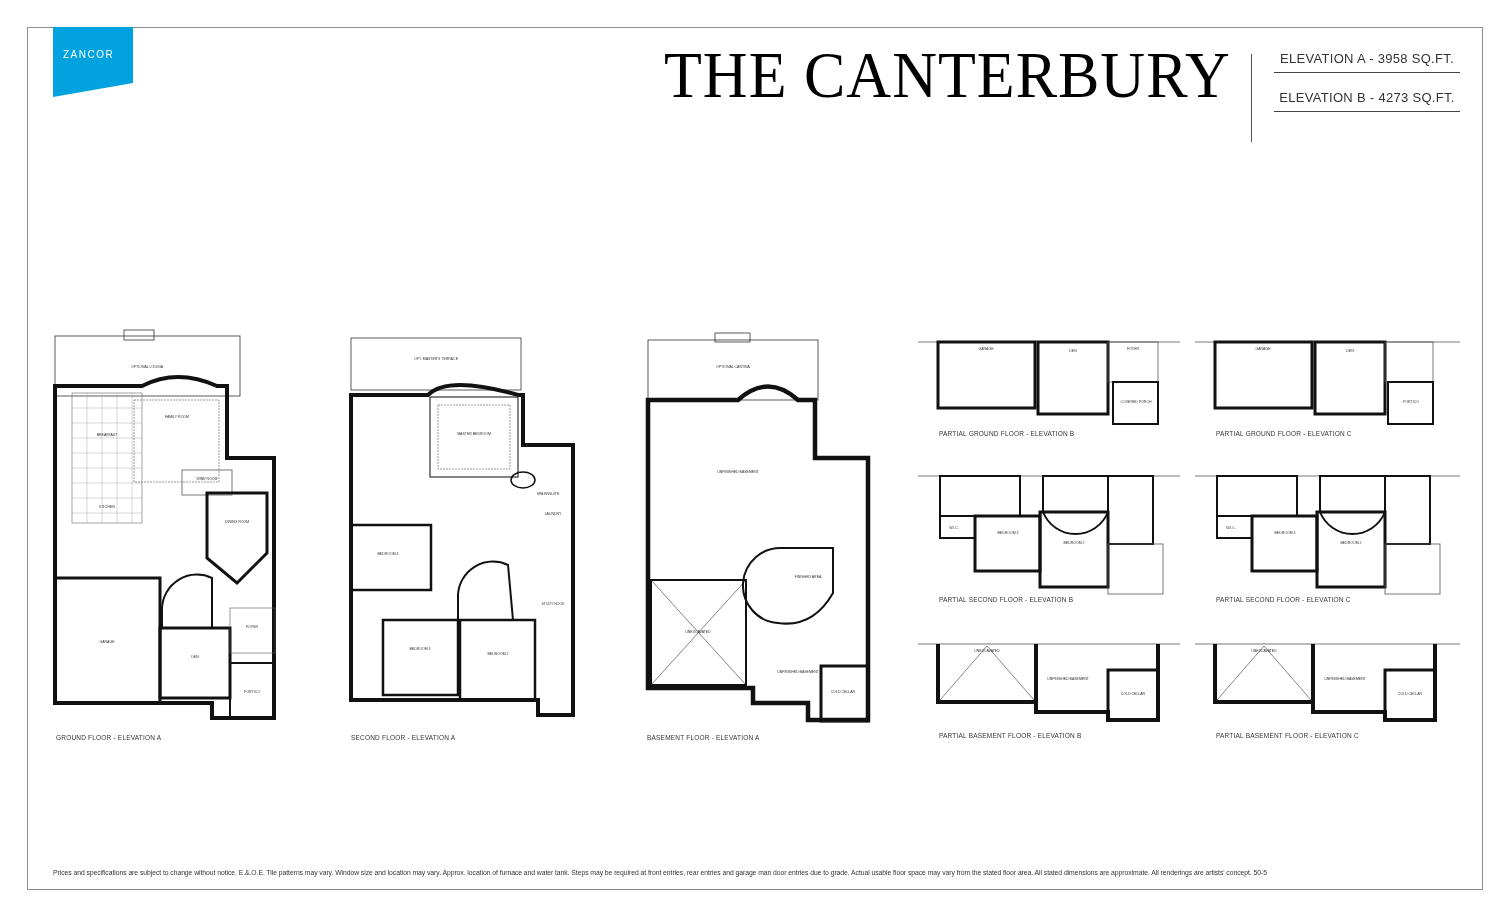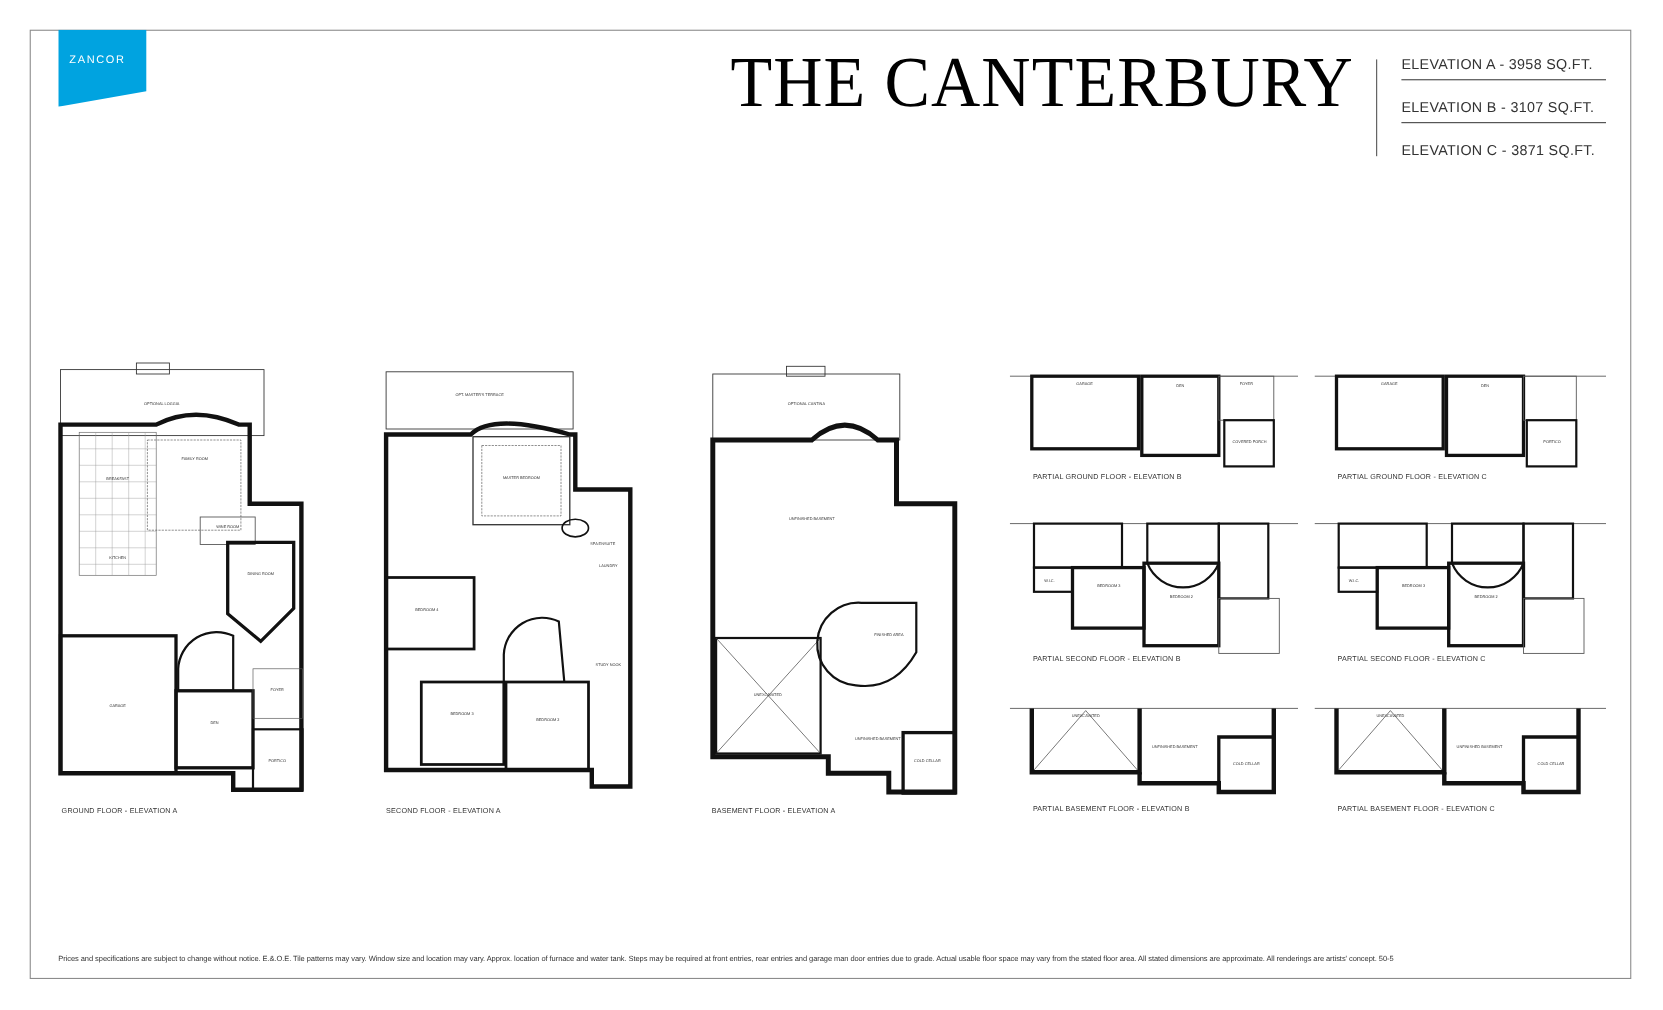--- a/index.html
+++ b/index.html
@@ -4,21 +4,21 @@
 <style>
   html,body{margin:0;padding:0;background:#fff;}
   body{width:1512px;height:918px;position:relative;overflow:hidden;font-family:"Liberation Sans",sans-serif;color:#231f20;}
   .page{position:absolute;left:27px;top:27px;width:1456px;height:863px;border:1px solid #8c8c8c;box-sizing:border-box;background:#fff;}
   .logo{position:absolute;left:53px;top:27px;width:82px;height:70px;text-align:right;}
   .logo svg{display:block;}
   .logo-text{position:absolute;left:10px;top:22px;font-size:10px;letter-spacing:1.5px;color:#fff;font-family:"Liberation Sans",sans-serif;}
   .title{position:absolute;left:664px;top:40px;font-family:"Liberation Serif",serif;font-size:62px;letter-spacing:1px;line-height:70px;color:#000;transform:scaleY(1.05);white-space:nowrap;}
   .vdivider{position:absolute;left:1251px;top:54px;width:1px;height:88px;background:#555;}
   .elev-list{position:absolute;left:1274px;top:46px;width:186px;}
-  .elev-item{font-size:13px;color:#333;height:38px;line-height:26px;letter-spacing:.3px;white-space:nowrap;}
+  .elev-item{font-size:13px;color:#333;height:38px;line-height:26px;letter-spacing:.3px;white-space:nowrap;text-align:center;}
   .elev-item.sep{border-bottom:1px solid #444;height:26px;margin-bottom:12px;}
   .plan{position:absolute;}
   .plan svg{display:block;}
   .plan-label{position:absolute;font-size:6.5px;color:#333;letter-spacing:.2px;white-space:nowrap;}
   .disclaimer{position:absolute;left:53px;top:869px;font-size:6.8px;color:#333;white-space:nowrap;letter-spacing:-.05px;}
   .room{font-size:3.5px;font-family:"Liberation Sans",sans-serif;fill:#333;text-anchor:middle;}
 </style>
 </head>
 <body>
 
@@ -28,22 +28,21 @@
   <svg width="82" height="70" viewBox="0 0 82 70">
     <polygon points="0,0 80,0 80,56 0,70" fill="#00a3e0"></polygon>
   </svg>
   <span class="logo-text">ZANCOR</span>
 </div>
 
 <div class="title">THE CANTERBURY</div>
 <div class="vdivider"></div>
 <div class="elev-list">
   <div class="elev-item sep">ELEVATION A - 3958 SQ.FT.</div>
-  <div class="elev-item sep">ELEVATION B - 3107 SQ.FT.</div>
-  <div class="elev-item">ELEVATION C - 3871 SQ.FT.</div>
+  <div class="elev-item sep">ELEVATION B - 4273 SQ.FT.</div>
 </div>
 
 <div class="plan" style="left:52px;top:328px;">
   <svg width="240" height="395" viewBox="0 0 240 395">
     <rect x="3" y="8" width="185" height="60" fill="none" stroke="#333" stroke-width="0.8"></rect>
     <rect x="72" y="2" width="30" height="10" fill="none" stroke="#333" stroke-width="0.8"></rect>
     <text class="room" x="95" y="40">OPTIONAL LOGGIA</text>
     <path d="M3,58 L90,58 Q125,40 165,58 L175,58 L175,130 L222,130 L222,390 L160,390 L160,375 L3,375 Z" fill="none" stroke="#111" stroke-width="4"></path>
     <rect x="20" y="65" width="70" height="130" fill="none" stroke="#666" stroke-width="0.6"></rect>
     <g stroke="#999" stroke-width="0.4">

